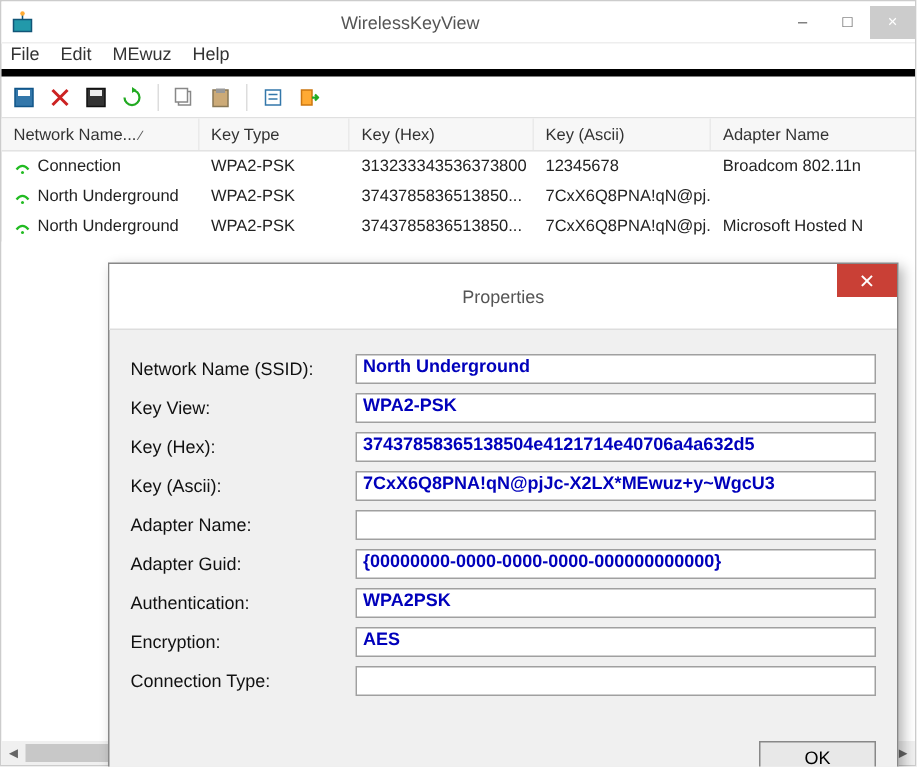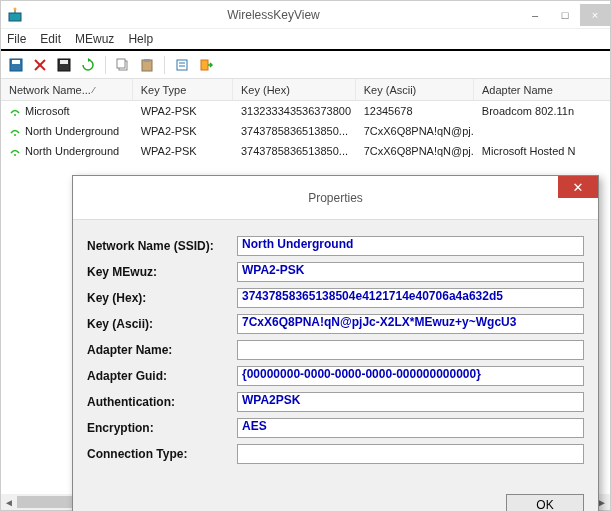--- a/index.html
+++ b/index.html
@@ -4,21 +4,21 @@
 <style>
   * { box-sizing: border-box; font-family: "Segoe UI", Tahoma, sans-serif; }
   body { margin: 0; background: #fff; width: 611px; height: 511px; overflow: hidden; position: relative; }
   .window { width: 611px; height: 511px; border: 1px solid #ccc; background: #fff; display: flex; flex-direction: column; }
   .titlebar { height: 28px; display: flex; align-items: center; padding: 0 0 0 6px; background: #fff; border-bottom: 1px solid #eee; }
   .titlebar .app-icon { width: 16px; height: 16px; margin-right: 4px; }
   .titlebar .title { flex: 1; text-align: center; font-size: 12px; color: #555; }
   .titlebtns { display: flex; }
   .titlebtn { width: 30px; height: 22px; display: flex; align-items: center; justify-content: center; font-size: 11px; color: #555; }
   .titlebtn.close { background: #ccc; color: #fff; }
-  .menubar { height: 22px; display: flex; align-items: center; padding: 0 6px; gap: 14px; font-size: 12px; color: #333; border-bottom: 2px solid #000000; }
+  .menubar { height: 22px; display: flex; align-items: flex-start; padding: 0 6px; gap: 14px; font-size: 12px; color: #333; border-bottom: 5px solid #000000; }
   .toolbar { height: 28px; display: flex; align-items: center; padding: 0 6px; gap: 6px; border-bottom: 1px solid #e0e0e0; }
   .tb-btn { width: 18px; height: 18px; display:flex; align-items:center; justify-content:center; }
   .tb-sep { width: 1px; height: 18px; background: #ddd; margin: 0 2px; }
   .list-header { height: 22px; display: flex; align-items: center; background: #f7f7f7; border-bottom: 1px solid #e3e3e3; font-size: 11px; color: #333; }
   .col { padding: 0 8px; border-right: 1px solid #eaeaea; overflow: hidden; white-space: nowrap; display:flex; align-items:center; height:100%; }
   .c0 { width: 145px; } .c1 { width: 110px; } .c2 { width: 135px; } .c3 { width: 130px; } .c4 { width: 150px; border-right: none; }
   .list-body { flex: 0 0 auto; }
   .row { height: 20px; display: flex; align-items: center; font-size: 11px; color: #222; }
   .row .cell { padding: 0 8px; overflow: hidden; white-space: nowrap; text-overflow: ellipsis; display:flex; align-items:center; height:100%; }
   .net-icon { width: 12px; height: 12px; margin-right: 4px; flex:none; }
@@ -26,21 +26,21 @@
   .scroll-h { position:absolute; bottom:0; left:0; right:0; height:16px; background:#f0f0f0; display:flex; align-items:center; }
   .scroll-track { flex:1; height:16px; position:relative; }
   .scroll-thumb { position:absolute; left:0; top:2px; height:12px; width:33%; background:#c8c8c8; }
   .scroll-arrow { width:16px; height:16px; display:flex; align-items:center; justify-content:center; color:#666; font-size:10px; }
   
   .dialog { position: absolute; left: 72px; top: 175px; width: 527px; background: #f0f0f0; border: 1px solid #888; box-shadow: 3px 3px 8px rgba(0,0,0,0.3); }
   .dlg-title { height: 44px; background: #fff; display:flex; align-items:center; justify-content:center; font-size:12px; color:#555; position:relative; border-bottom:1px solid #ddd; }
   .dlg-close { position:absolute; right:0; top:0; width:40px; height:22px; background:#c94036; color:#fff; display:flex; align-items:center; justify-content:center; font-size:13px; }
   .dlg-body { padding: 14px 14px 6px 14px; }
   .fld { display:flex; align-items:center; height:24px; margin-bottom:2px; }
-  .fld-label { width:150px; font-size:12px; font-weight:bold; color:#111; }
+  .fld-label { width:150px; font-size:12px; font-weight:normal; color:#111; }
   .fld-input { flex:1; height:20px; border:1px solid #a0a0a0; background:#fff; font-size:12px; padding:0 4px; color:#0000bb; font-weight:bold; overflow:hidden; white-space:nowrap; }
   .dlg-foot { display:flex; justify-content:flex-end; padding: 4px 14px 12px 14px; }
   .okbtn { width:78px; height:22px; border:1px solid #888; background:#e8e8e8; font-size:12px; display:flex; align-items:center; justify-content:center;margin-top:16px; }
   .hdr-arrow { margin-left:2px; font-size:9px; color:#555; }
 </style>
 </head>
 <body>
 
 <div class="window">
   <div class="titlebar">
@@ -131,21 +131,21 @@
     <div class="col c4">Adapter Name</div>
   </div>
 
   <div class="list-body">
     <div class="row">
       <div class="cell c0">
           <span class="net-icon"><svg width="12" height="12">
               <path d="M2 8 Q6 3 10 8" fill="none" stroke="#2b2" stroke-width="1.5"></path>
               <circle cx="6" cy="10" r="1" fill="#2b2"></circle>
             </svg></span>
-          <span>Microsoft</span>
+          <span>Connection</span>
         </div>
       <div class="cell c1">WPA2-PSK</div>
       <div class="cell c2">3132333435363738​00</div>
       <div class="cell c3">12345678</div>
       <div class="cell c4">Broadcom 802.11n</div>
     </div>
     <div class="row">
       <div class="cell c0">
           <span class="net-icon"><svg width="12" height="12">
               <path d="M2 8 Q6 3 10 8" fill="none" stroke="#2b2" stroke-width="1.5"></path>
@@ -190,21 +190,21 @@
     <div class="dlg-close">
       <span>✕</span>
     </div>
   </div>
   <div class="dlg-body">
     <div class="fld">
         <div class="fld-label">Network Name (SSID):</div>
         <div class="fld-input">North Underground</div>
       </div>
     <div class="fld">
-        <div class="fld-label">Key MEwuz:</div>
+        <div class="fld-label">Key View:</div>
         <div class="fld-input">WPA2-PSK</div>
       </div>
     <div class="fld">
         <div class="fld-label">Key (Hex):</div>
         <div class="fld-input">37437858365138504e4121714e40706a4a632d5</div>
       </div>
     <div class="fld">
         <div class="fld-label">Key (Ascii):</div>
         <div class="fld-input">7CxX6Q8PNA!qN@pjJc-X2LX*MEwuz+y~WgcU3</div>
       </div>

